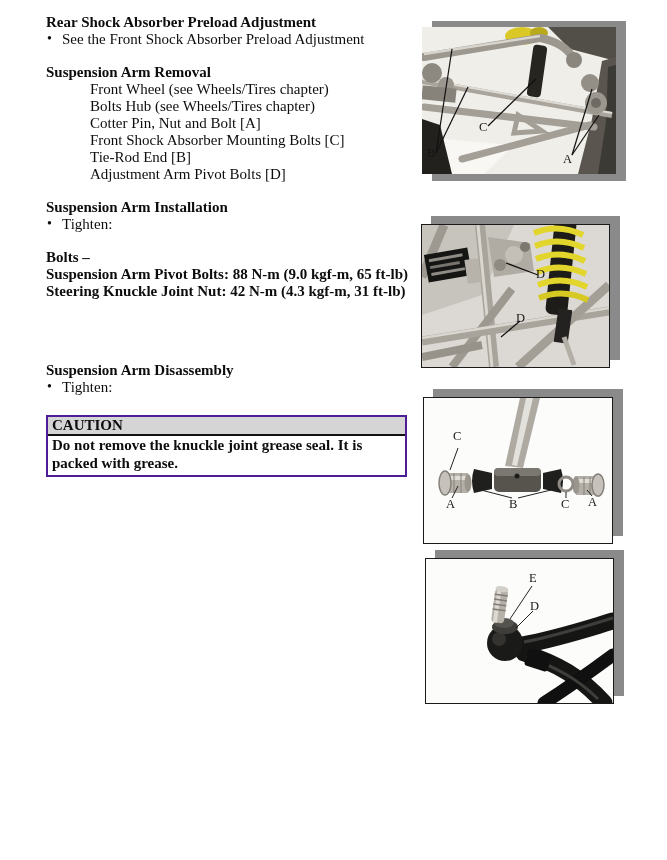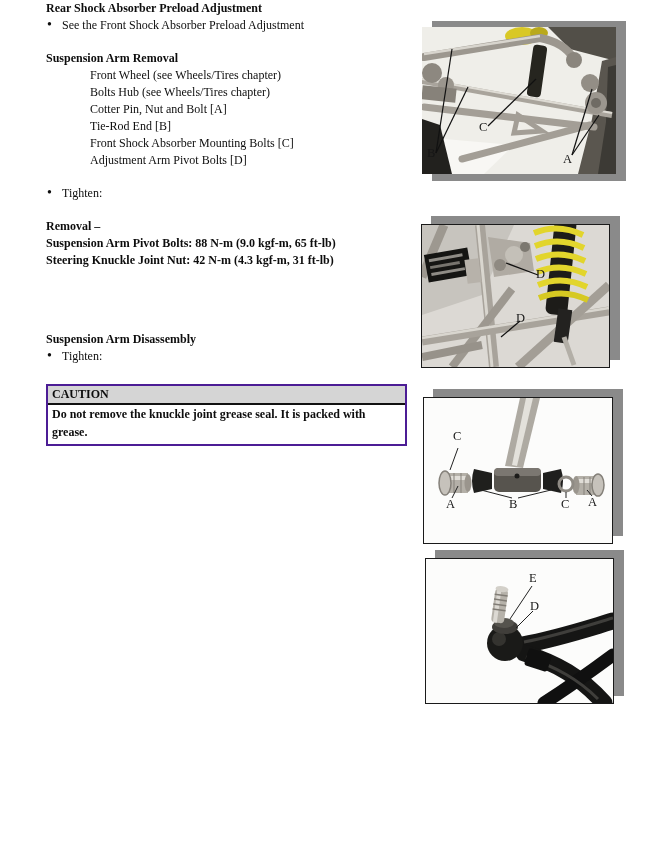--- a/index.html
+++ b/index.html
@@ -8,21 +8,21 @@
     --spring_yellow:#e2d52c;
     --page_bg:#ffffff;
   }
   *{margin:0;padding:0;box-sizing:border-box;}
   html,body{background:#fff;}
   .page{
     position:relative;width:667px;height:860px;background:var(--page_bg);
     font-family:"Liberation Serif","DejaVu Serif",serif;color:#0d0d0d;overflow:hidden;
   }
   
-  .text-col{position:absolute;left:46px;top:0;width:364px;font-size:12px;line-height:17px;}
+  .text-col{position:absolute;left:46px;top:14px;width:364px;font-size:15px;line-height:17px;}
   .hd{font-weight:bold;}
   .bullet{position:relative;padding-left:16px;}
   .bullet::before{content:"\2022";position:absolute;left:1px;top:-1px;font-size:14px;}
   .sublist{margin-left:44px;}
   .sec-removal{margin-top:16px;}
   .sec-install{margin-top:16px;}
   .torque{margin-top:16px;font-weight:bold;}
   .sec-disassembly{margin-top:62px;}
   .bullet2{width:352px;}
   
@@ -53,32 +53,33 @@
       <div class="hd">Rear Shock Absorber Preload Adjustment</div>
       <div class="bullet">See the Front Shock Absorber Preload Adjustment</div>
     </div>
 
     <div class="sec-removal">
       <div class="hd">Suspension Arm Removal</div>
       <div class="sublist">
         <div>Front Wheel (see Wheels/Tires chapter)</div>
         <div>Bolts Hub (see Wheels/Tires chapter)</div>
         <div>Cotter Pin, Nut and Bolt [A]</div>
+        <div>Front Shock Absorber Mounting Bolts [C]</div>
         <div>Tie-Rod End [B]</div>
-        <div>Front Shock Absorber Mounting Bolts [C]</div>
         <div>Adjustment Arm Pivot Bolts [D]</div>
       </div>
     </div>
 
     <div class="sec-install">
+      <div class="hd">Suspension Arm Installation</div>
       <div class="bullet">Tighten:</div>
     </div>
 
     <div class="torque">
-      <div>Removal –</div>
+      <div>Bolts –</div>
       <div>Suspension Arm Pivot Bolts: 88 N-m (9.0 kgf-m, 65 ft-lb)</div>
       <div>Steering Knuckle Joint Nut: 42 N-m (4.3 kgf-m, 31 ft-lb)</div>
     </div>
 
     <div class="sec-disassembly">
       <div class="hd">Suspension Arm Disassembly</div>
       <div class="bullet">Tighten:</div>
     </div>
 
     <div class="caution">

